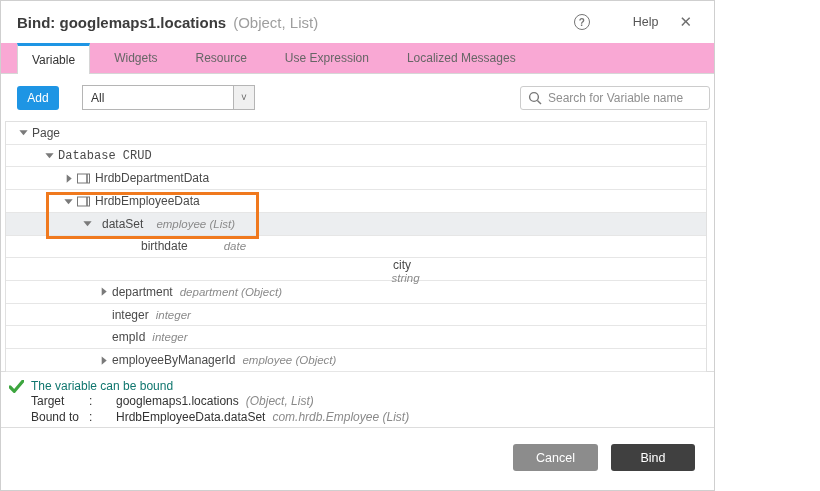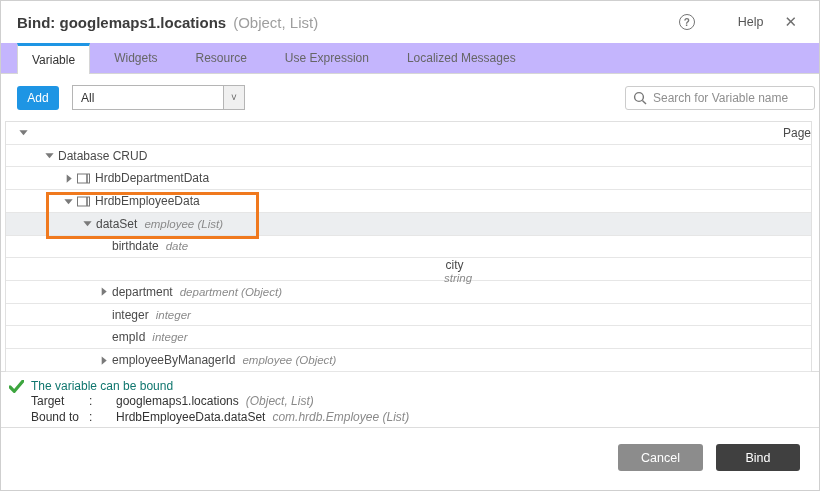--- a/index.html
+++ b/index.html
@@ -1,40 +1,40 @@
 <!DOCTYPE html>
 <html><head>
 <meta charset="utf-8">
 <style>
   * { margin:0; padding:0; box-sizing:border-box; }
   html,body { width:820px; height:491px; }
   body { font-family:"Liberation Sans", sans-serif; background:#fff; color:#424242; }
-  .dialog { position:relative; width:820px; height:491px; background:#fff; border:1px solid #cfcfcf; overflow:hidden; }
+  .dialog { position:relative; width:715px; height:491px; background:#fff; border:1px solid #cfcfcf; overflow:hidden; }
 
   
   .header { height:42px; display:flex; align-items:center; padding:0 18px 0 16px; background:#fff; }
   .title { font-size:15px; font-weight:bold; color:#3c3c3c; }
   .subtitle { font-size:15px; color:#9e9e9e; margin-left:7px; }
   .header-right { margin-left:auto; display:flex; align-items:center; gap:9px; }
   .help-group { display:flex; align-items:center; gap:6px; cursor:pointer; }
   .help-circle { width:16px; height:16px; border:1.4px solid #757575; border-radius:50%;
     display:flex; align-items:center; justify-content:center; font-size:10px; color:#757575; font-weight:bold; }
   .help-label { font-size:12.5px; color:#555;padding-left:37px; }
   .close-x { font-size:15px; color:#6f6f6f; cursor:pointer; padding:2px 4px; margin-left:8px; }
 
   
-  .tab-bar { height:31px; background:#c4b5fd; border-bottom:1px solid #d6d6d6; display:flex; align-items:stretch; padding-left:16px; }
+  .tab-bar { height:31px; background:#f9a8d4; border-bottom:1px solid #d6d6d6; display:flex; align-items:stretch; padding-left:16px; }
   .tab { font-size:12px; color:#666; display:flex; align-items:center; padding:0 14px; cursor:pointer; position:relative; margin-right:10px; }
   .tab.active { background:#fff; color:#333; border-left:1px solid #d6d6d6; border-right:1px solid #d6d6d6;
     border-top:3px solid #1E95E4; margin-bottom:-1px; }
 
   
   .toolbar { height:47px; background:#fff; display:flex; align-items:center; padding:0 4px 0 16px; }
   .btn-add { width:42px; height:24px; background:#1E95E4; color:#fff; font-size:12px; border:none; border-radius:3px; cursor:pointer; }
-  .filter-select { margin-left:13px; width:173px; height:25px; border:1px solid #b5b5b5; background:#fff;
+  .filter-select { margin-left:23px; width:173px; height:25px; border:1px solid #b5b5b5; background:#fff;
     display:flex; align-items:center; cursor:pointer; }
   .filter-value { flex:1; font-size:12px; color:#333; padding-left:8px; }
   .filter-chevron { width:21px; height:23px; background:#f0f0f0; border-left:1px solid #b5b5b5;
     display:flex; align-items:center; justify-content:center; color:#666; font-size:10px; }
   .search-wrap { margin-left:auto; position:relative; width:190px; }
   .search-wrap svg { position:absolute; left:8px; top:5px; }
   .search-input { width:190px; height:24px; border:1px solid #ccc; border-radius:3px; font-size:12px;
     padding:0 8px 0 27px; color:#333; font-family:"Liberation Sans", sans-serif; }
   .search-input::placeholder { color:#8f8f8f; }
 
@@ -101,29 +101,29 @@
       <svg width="14" height="14" viewBox="0 0 14 14">
         <circle cx="6" cy="6" r="4.4" fill="none" stroke="#777" stroke-width="1.4"></circle>
         <line x1="9.4" y1="9.4" x2="13" y2="13" stroke="#777" stroke-width="1.4"></line>
       </svg>
       <input class="search-input" type="text" placeholder="Search for Variable name" style="">
     </div>
   </div>
 
   <div class="tree">
     <div class="annotation-box"></div>
-  <div class="tree-row" style="padding-left: 12px; justify-content: space-between;">
+  <div class="tree-row" style="padding-left: 12px;">
         <span class="arrow-slot">
           <svg width="11" height="11" viewBox="0 0 12 12">
             <polygon points="1.5,3.5 10.5,3.5 6,9" fill="#7a7a7a"></polygon>
           </svg>
         </span>
         <span class="node-name">Page</span>
       </div>
-      <div class="tree-row" style="padding-left: 38px;">
+      <div class="tree-row" style="padding-left: 38px; font-family: Liberation Mono, monospace;">
         <span class="arrow-slot">
           <svg width="11" height="11" viewBox="0 0 12 12">
             <polygon points="1.5,3.5 10.5,3.5 6,9" fill="#7a7a7a"></polygon>
           </svg>
         </span>
         <span class="node-name">Database CRUD</span>
       </div>
       <div class="tree-row" style="padding-left: 57px;">
         <span class="arrow-slot">
           <svg width="11" height="11" viewBox="0 0 12 12">
@@ -145,30 +145,30 @@
           </svg>
         </span>
         <span class="node-icon">
           <svg width="13" height="11" viewBox="0 0 13 11">
             <rect x="0.5" y="1" width="12" height="9" fill="none" stroke="#777" stroke-width="1"></rect>
             <line x1="10" y1="1" x2="10" y2="10" stroke="#777" stroke-width="1.6"></line>
           </svg>
         </span>
         <span class="node-name">HrdbEmployeeData</span>
       </div>
-      <div class="tree-row selected" style="padding-left: 76px;">
+      <div class="tree-row selected" style="padding-left: 76px; gap: 6px;">
         <span class="arrow-slot">
           <svg width="11" height="11" viewBox="0 0 12 12">
             <polygon points="1.5,3.5 10.5,3.5 6,9" fill="#7a7a7a"></polygon>
           </svg>
         </span>
         <span class="node-name">dataSet</span>
         <span class="node-type">employee (List)</span>
       </div>
-      <div class="tree-row" style="padding-left: 92px;">
+      <div class="tree-row" style="padding-left: 92px; gap: 29px;">
         <span class="arrow-slot"></span>
         <span class="node-name">birthdate</span>
         <span class="node-type">date</span>
       </div>
       <div class="tree-row" style="padding-left: 92px; flex-direction: column;">
         <span class="arrow-slot"></span>
         <span class="node-name">city</span>
         <span class="node-type">string</span>
       </div>
       <div class="tree-row" style="padding-left: 92px;">

